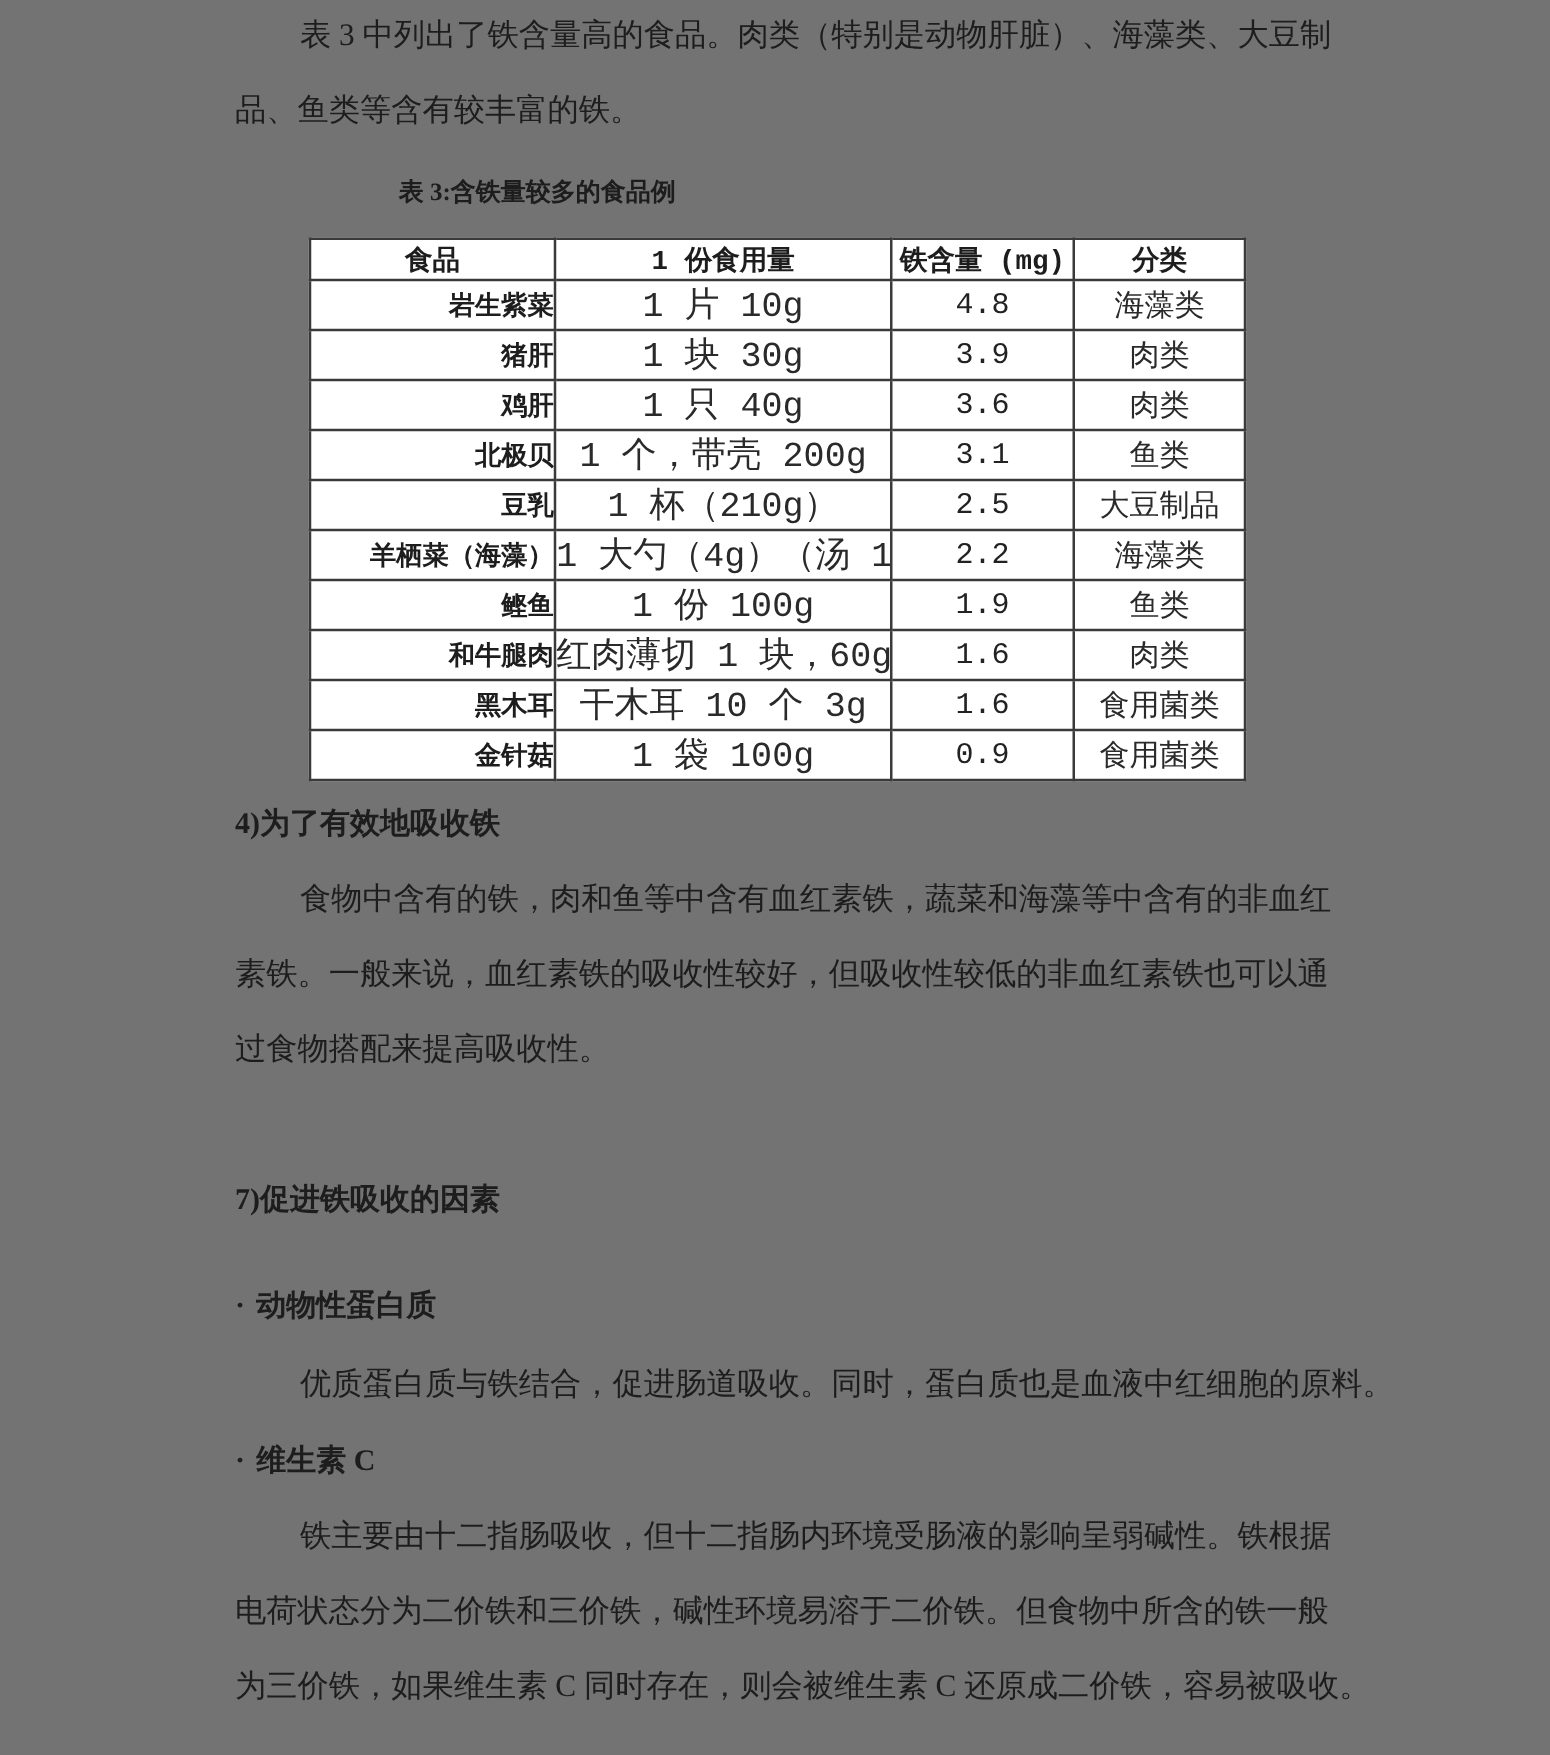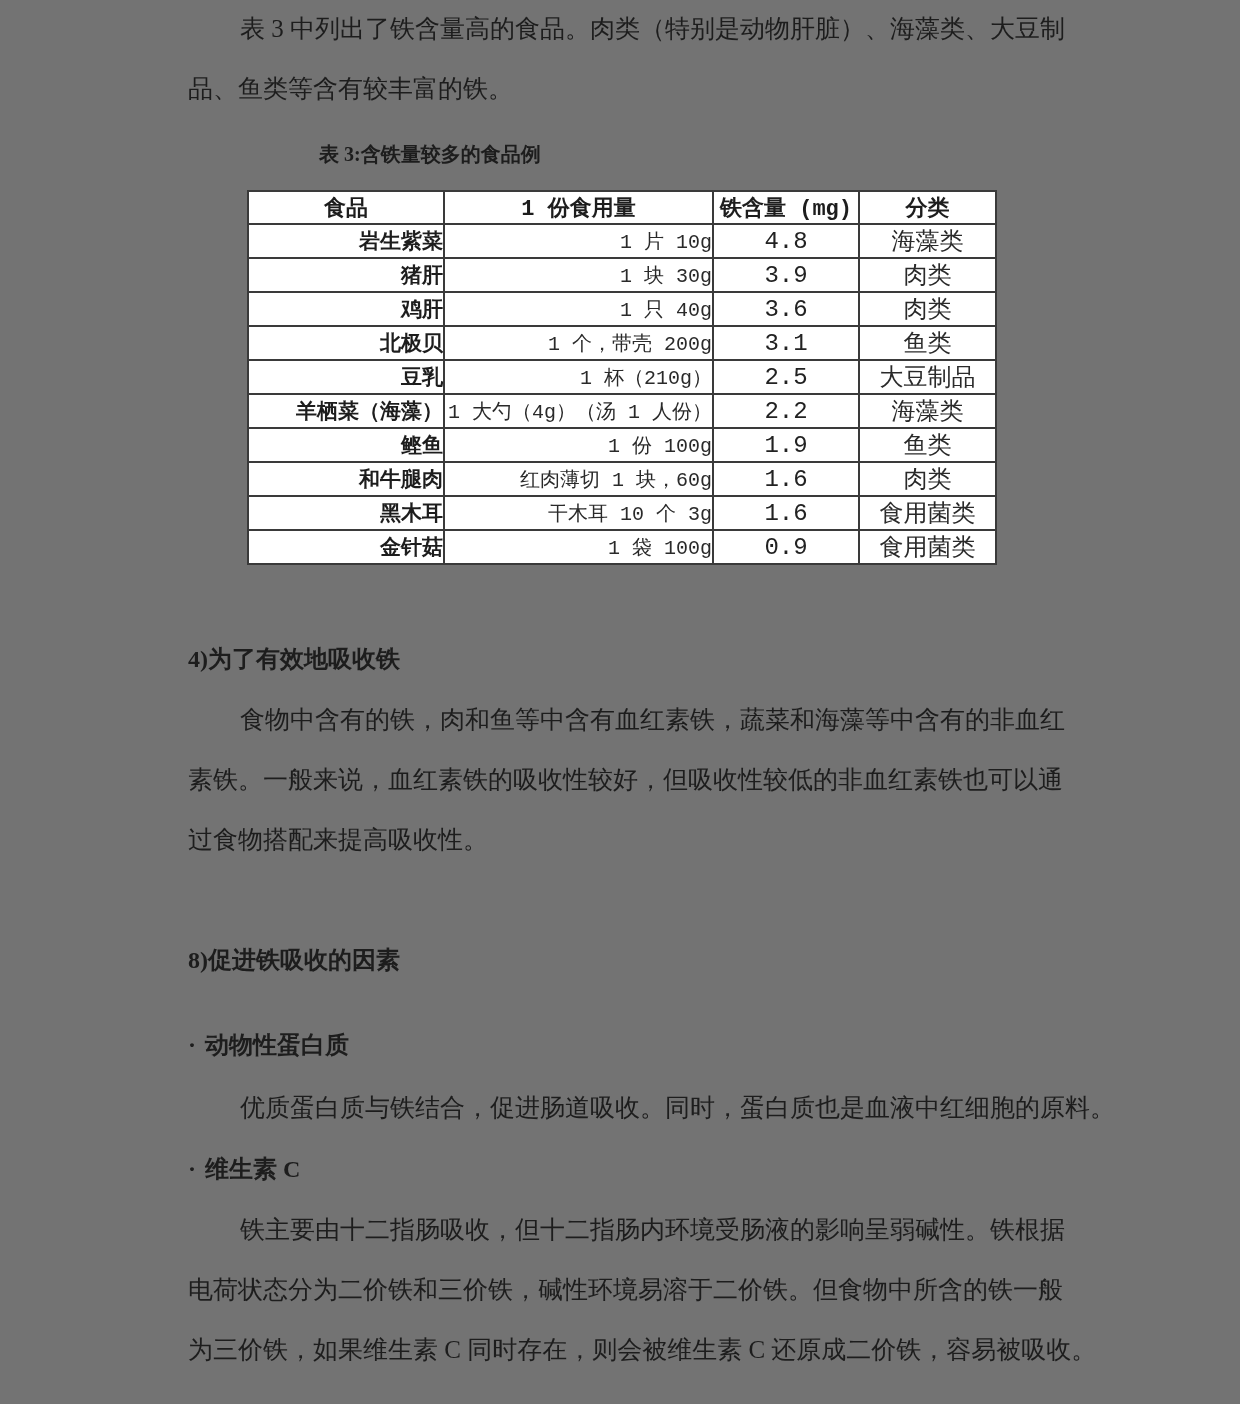--- a/index.html
+++ b/index.html
@@ -69,21 +69,21 @@
     height:31.3px;
     overflow:hidden;
     white-space:nowrap;
     font-family:Liberation Mono, monospace;
   }
   table.food-table th {
     font-size:22px;
     font-weight:bold;
   }
   table.food-table td.col-0 { font-size:21px; font-weight:bold;text-align:right; }
-  table.food-table td.col-1 { font-size:20px; color:#2a2a2a;text-align:right; }
+  table.food-table td.col-1 { font-size:28px; color:#2a2a2a; }
   table.food-table td.col-2 {
     font-size:24px;
     font-family:Liberation Mono, monospace;
     color:#222222;
   }
   table.food-table td.col-3 { font-size:24px; color:#2a2a2a; }
 </style>
 </head>
 <body>
 
@@ -176,21 +176,21 @@
   </table>
 
   <div class="section-heading" style="top:644px;">4)为了有效地吸收铁</div>
 
   <div class="para" style="top:690px;">
       <div class="line first">食物中含有的铁，肉和鱼等中含有血红素铁，蔬菜和海藻等中含有的非血红</div>
       <div class="line">素铁。一般来说，血红素铁的吸收性较好，但吸收性较低的非血红素铁也可以通</div>
       <div class="line">过食物搭配来提高吸收性。</div>
     </div>
 
-  <div class="section-heading" style="top:945px;">8)促进铁吸收的因素</div>
+  <div class="section-heading" style="top:945px;">7)促进铁吸收的因素</div>
 
   <div class="bullet-line" style="top:1030px;">
     <span class="marker">·</span><span>动物性蛋白质</span>
   </div>
 
   <div class="para" style="top:1078px;">
       <div class="line first">优质蛋白质与铁结合，促进肠道吸收。同时，蛋白质也是血液中红细胞的原料。</div>
     </div>
 
   <div class="bullet-line" style="top:1154px;">

